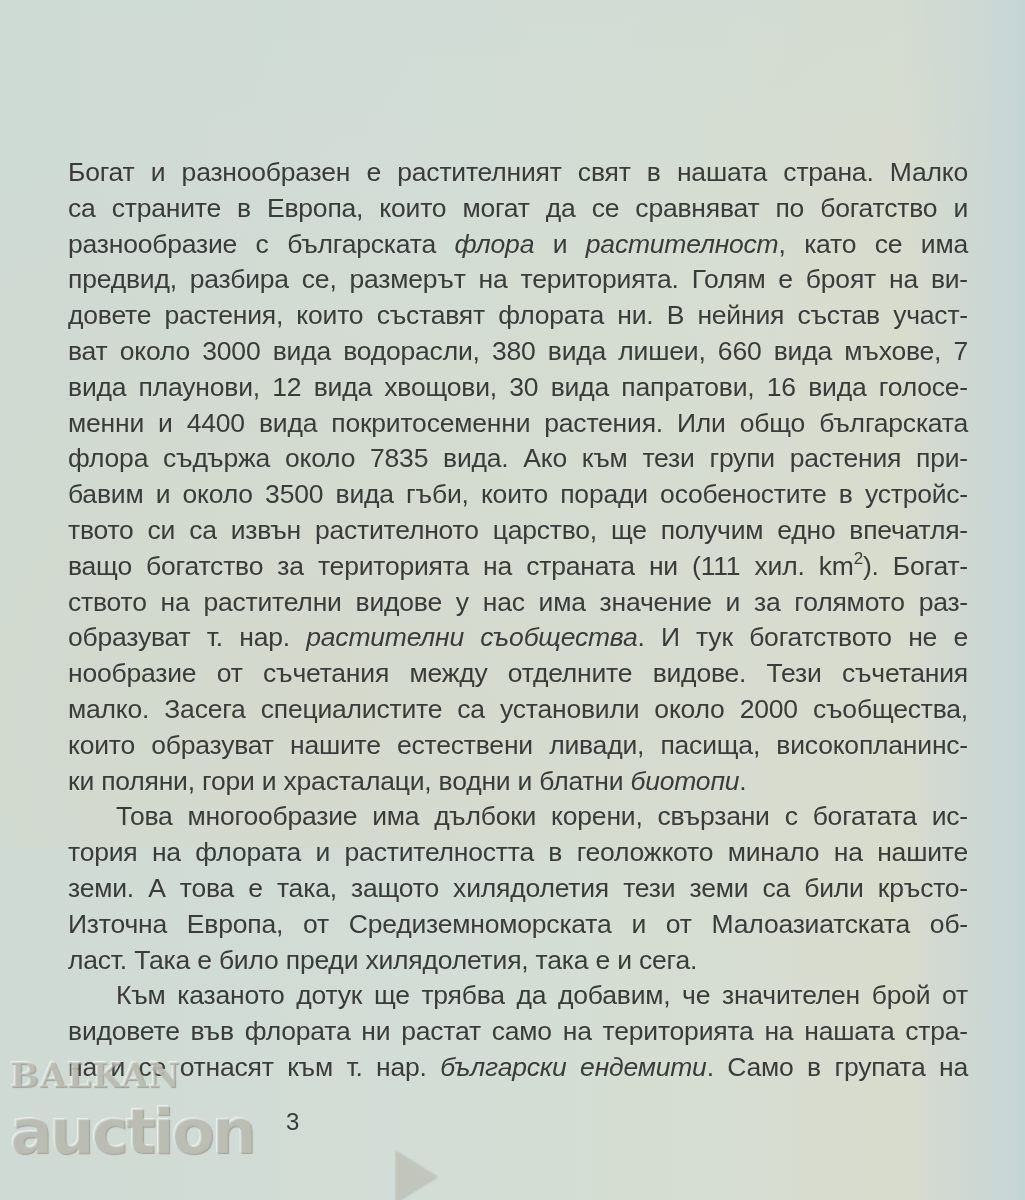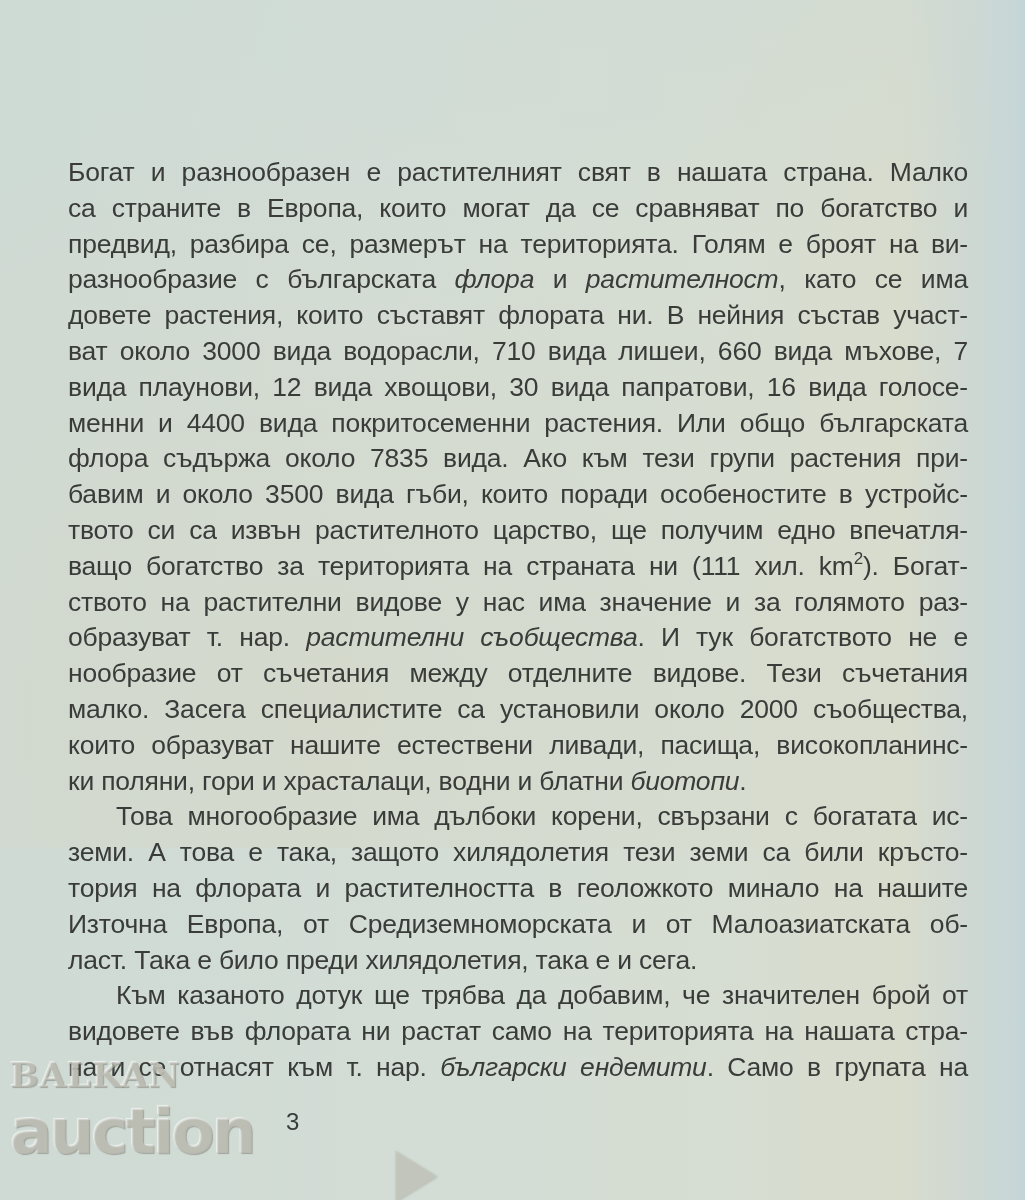--- a/index.html
+++ b/index.html
@@ -110,42 +110,42 @@
 <body>
 
 <div class="page">
   <div class="page-edge"></div>
 
   <div class="text-block">
 
     <div>
       <span class="line justify">Богат и разнообразен е растителният свят в нашата страна. Малко</span>
       <span class="line justify">са страните в Европа, които могат да се сравняват по богатство и</span>
+      <span class="line justify"><span>разнообразие с българската </span><em>флора</em><span> и </span><em>растителност</em><span>, като се има</span></span>
       <span class="line justify">предвид, разбира се, размерът на територията. Голям е броят на ви-</span>
-      <span class="line justify"><span>разнообразие с българската </span><em>флора</em><span> и </span><em>растителност</em><span>, като се има</span></span>
       <span class="line justify">довете растения, които съставят флората ни. В нейния състав участ-</span>
-      <span class="line justify">ват около 3000 вида водорасли, 710 вида лишеи, 660 вида мъхове, 7</span>
+      <span class="line justify">ват около 3000 вида водорасли, 380 вида лишеи, 660 вида мъхове, 7</span>
       <span class="line justify">вида плаунови, 12 вида хвощови, 30 вида папратови, 16 вида голосе-</span>
       <span class="line justify">менни и 4400 вида покритосеменни растения. Или общо българската</span>
       <span class="line justify">флора съдържа  около 7835 вида. Ако към тези групи растения при-</span>
       <span class="line justify">бавим и около 3500 вида гъби, които поради особеностите в устройс-</span>
       <span class="line justify">твото си са извън растителното царство, ще получим едно впечатля-</span>
       <span class="line justify"><span>ващо богатство за територията на страната ни (111 хил. km</span><sup>2</sup><span>). Богат-</span></span>
       <span class="line justify">ството на растителни видове у нас има значение и за голямото раз-</span>
       <span class="line justify"><span>образуват т. нар. </span><em>растителни съобщества</em><span>. И тук богатството не е</span></span>
       <span class="line justify">нообразие от съчетания между отделните видове. Тези съчетания</span>
       <span class="line justify">малко. Засега специалистите са установили около 2000 съобщества,</span>
       <span class="line justify">които образуват нашите естествени ливади, пасища, високопланинс-</span>
       <span class="line"><span>ки поляни, гори и храсталаци, водни и блатни </span><em>биотопи</em><span>.</span></span>
     </div>
 
     <div>
       <span class="line justify indent">Това многообразие има дълбоки корени, свързани с богатата ис-</span>
+      <span class="line justify">тория на флората и растителността в геоложкото минало на нашите</span>
       <span class="line justify">земи. А това е така, защото хилядолетия тези земи са били кръсто-</span>
-      <span class="line justify">тория на флората и растителността в геоложкото минало на нашите</span>
       <span class="line justify">Източна Европа, от Средиземноморската и от Малоазиатската об-</span>
       <span class="line">ласт. Така е било преди хилядолетия, така е и сега.</span>
     </div>
 
     <div>
       <span class="line justify indent">Към казаното дотук ще трябва да добавим, че значителен брой от</span>
       <span class="line justify">видовете във флората ни растат само на територията на нашата стра-</span>
       <span class="line justify"><span>на и се отнасят към т. нар. </span><em>български ендемити</em><span>. Само в групата на</span></span>
     </div>
   </div>

